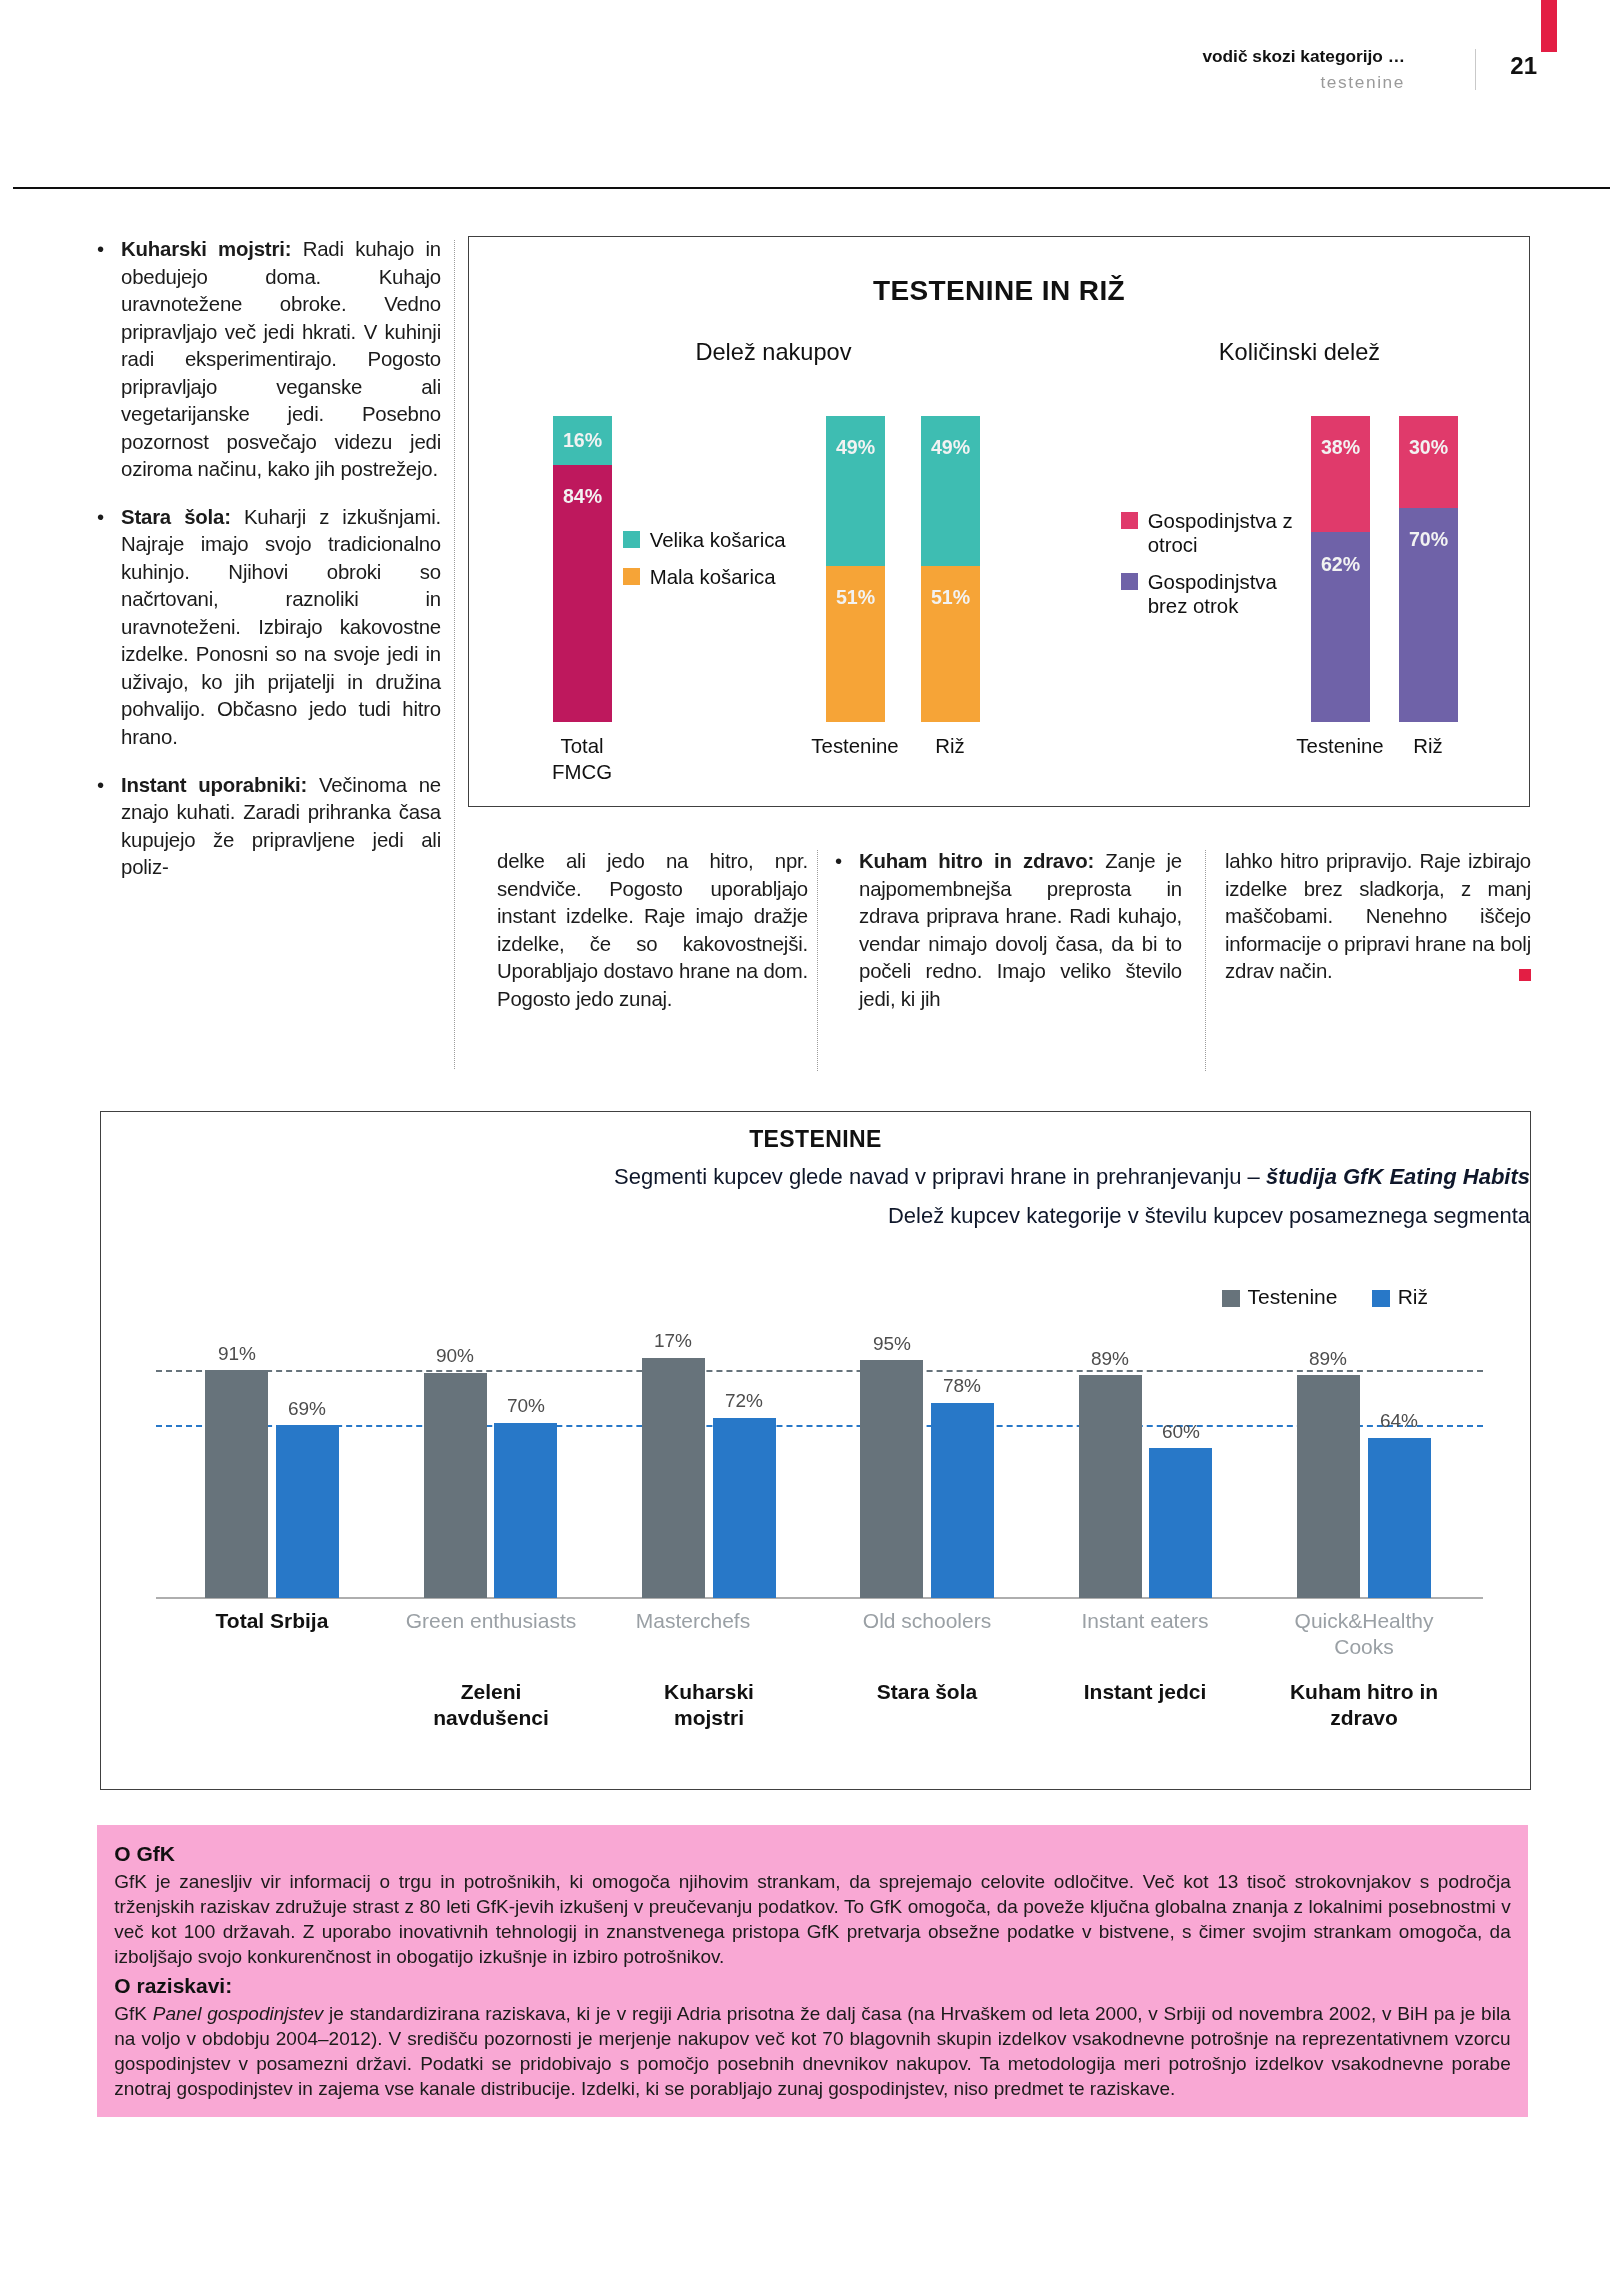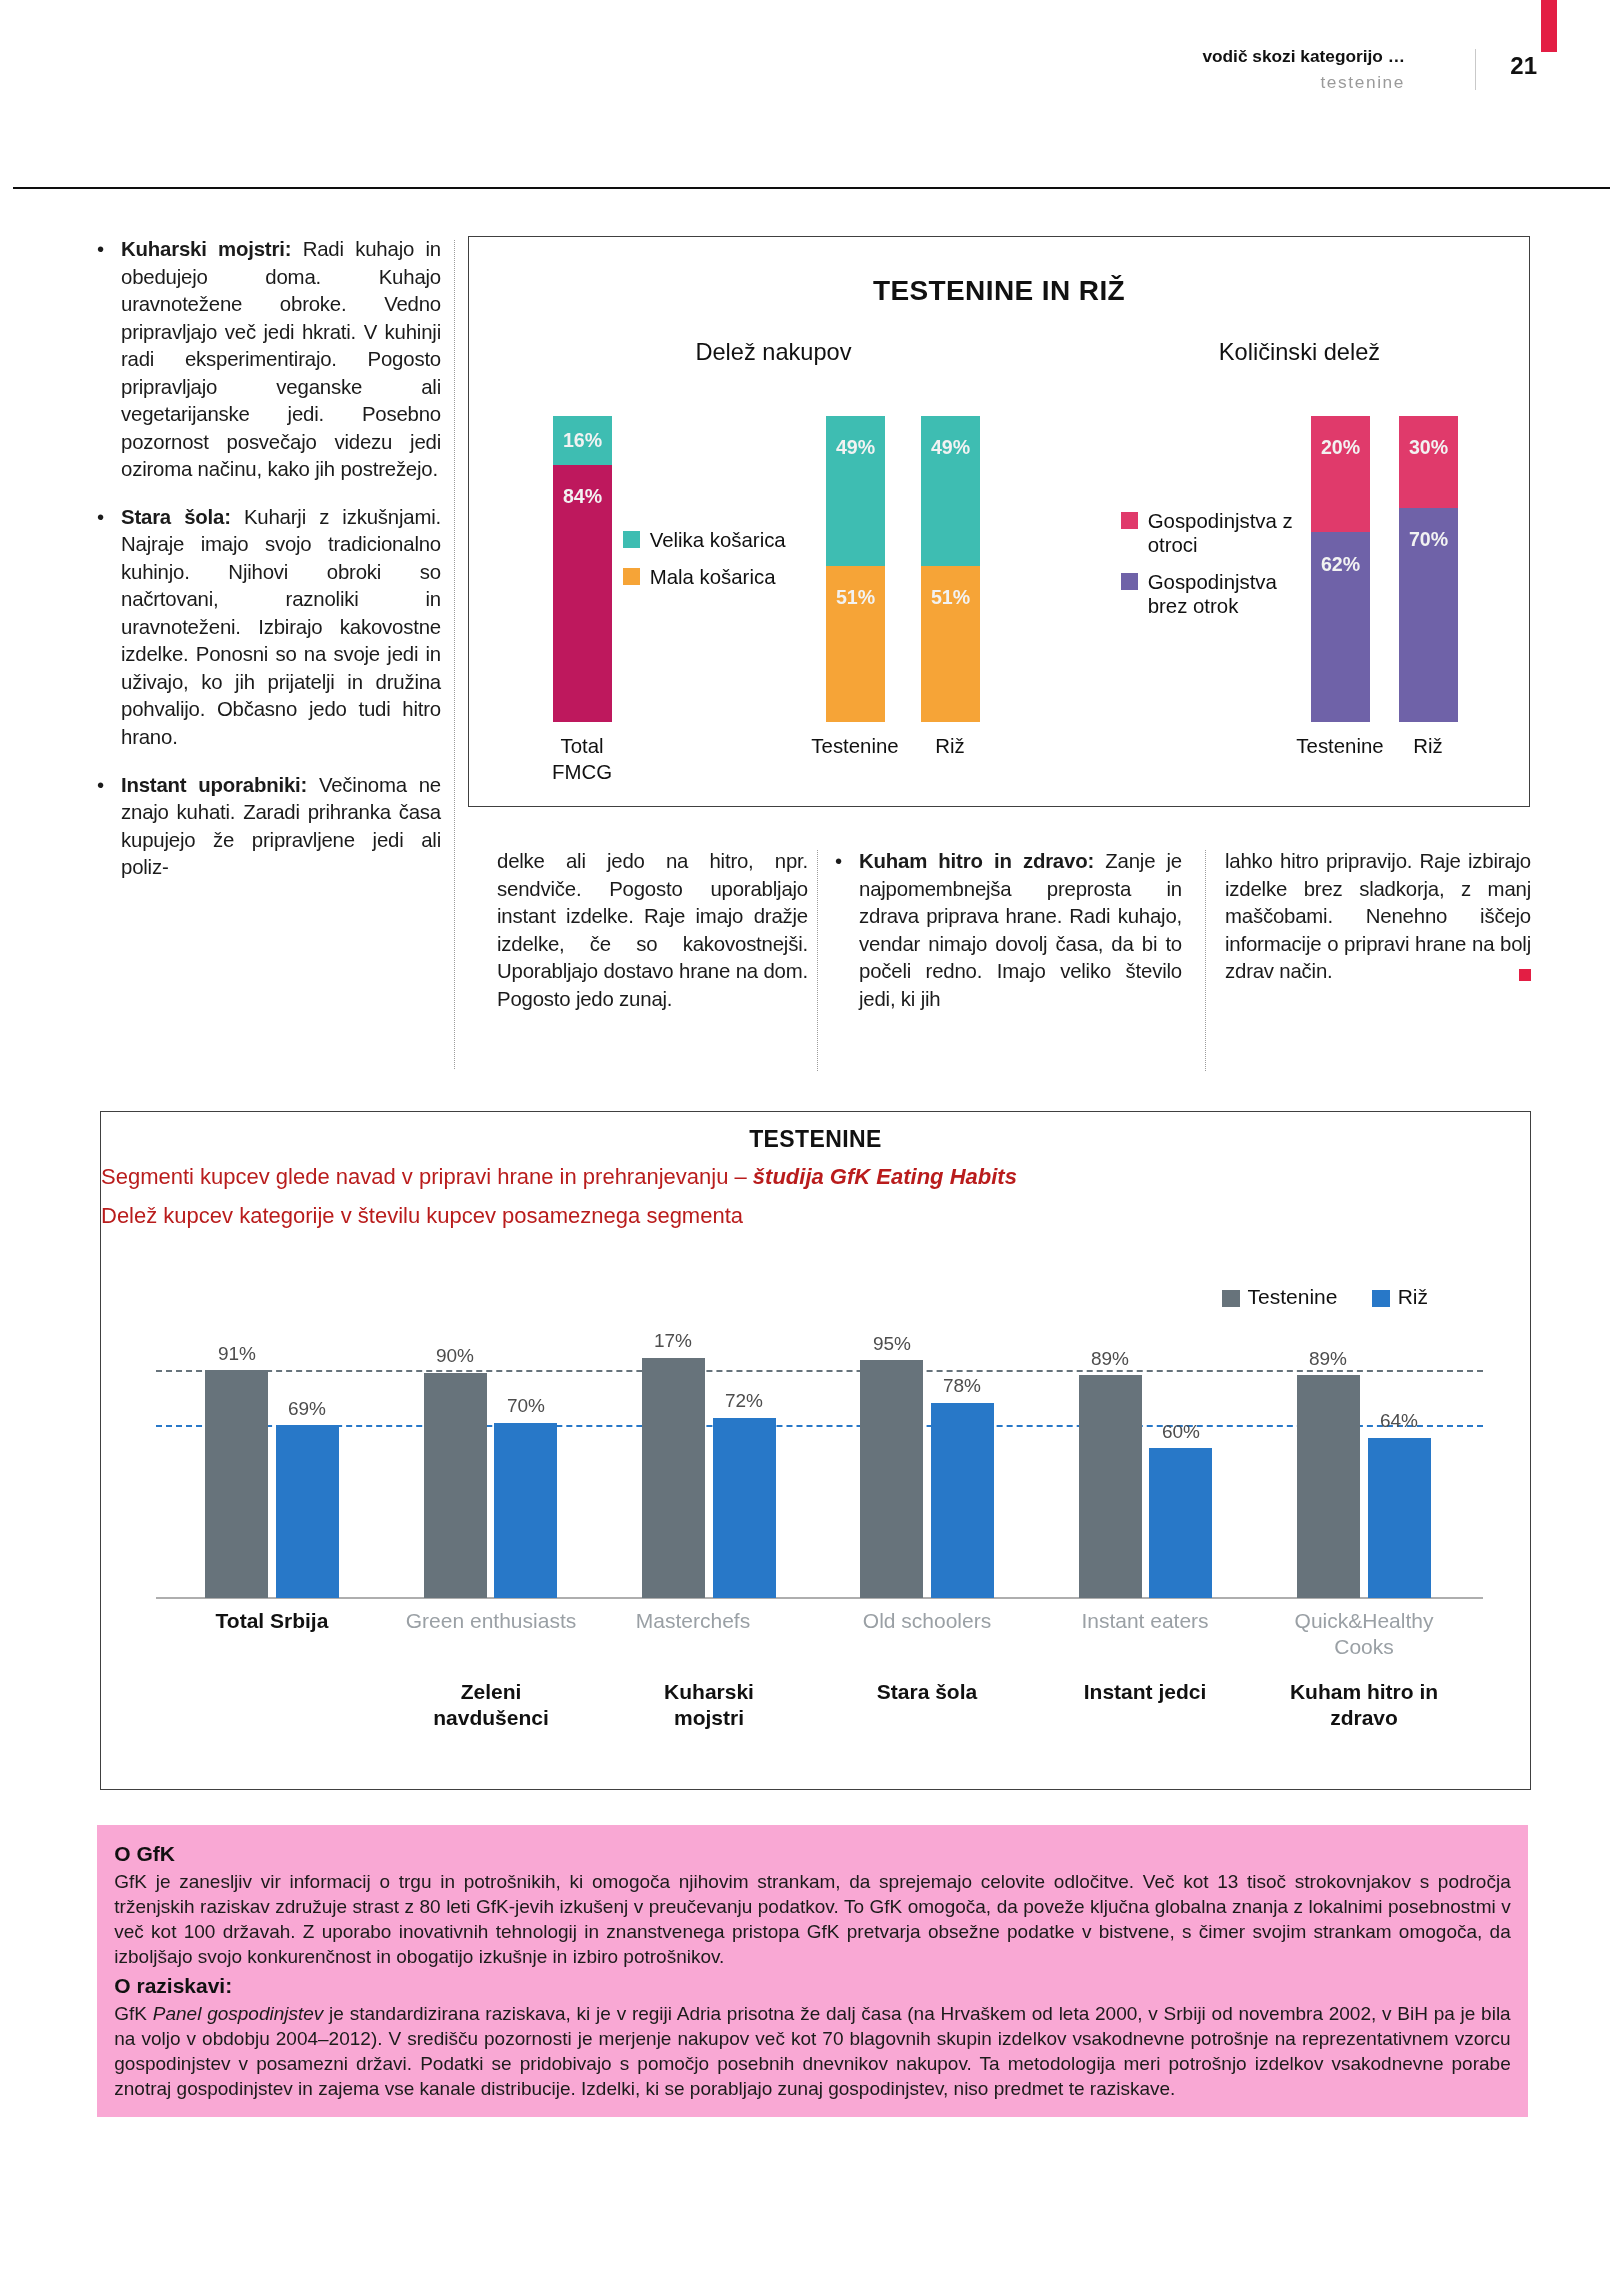--- a/index.html
+++ b/index.html
@@ -55,21 +55,21 @@
   .c1-legendA { position:absolute; left:154px; top:291px; }
   .c1-legendB { position:absolute; left:652px; top:272px; }
   .lrow    { display:flex; align-items:flex-start; margin-bottom:12.6px; }
   .swatch  { display:inline-block; width:17.3px; height:17.3px; flex:0 0 17.3px; margin-top:3.1px; }
   .ltext   { font-size:20.4px; line-height:24px; margin-left:9.4px; color:#111; }
   .c1-legendB .ltext { width:149px; }
 
   
   .c2-title { position:absolute; top:14px; left:0; right:0; text-align:center;
               font-size:23px; font-weight:bold; letter-spacing:0.4px; color:#111; }
-  .c2-sub   { position:absolute; left:0; right:0; text-align:left; font-size:22px; color:#b91c1c; }
+  .c2-sub   { position:absolute; left:0; right:0; text-align:right; font-size:22px; color:#0f172a; }
   .c2-sub1  { top:52px; }
   .c2-sub2  { top:91px; }
   .bi       { font-weight:bold; font-style:italic; }
   .c2-legend { position:absolute; top:173px; right:102px; display:flex; align-items:center; }
   .c2-leg-label { font-size:21px; color:#111; margin:0 35px 0 7.9px; }
   .c2-legend .c2-leg-label:last-child { margin-right:0; }
   .c2-baseline { position:absolute; left:55px; top:485px; width:1327px; height:1.6px; background:#aeaeae; }
   .c2-plot  { position:absolute; left:62px; top:235px; width:1310px; height:251px; }
   .c2-dash  { position:absolute; left:-7px; width:1327px; height:0; border-top:2.4px dashed #888; }
   .c2-bar   { position:absolute; bottom:0; }
@@ -171,21 +171,21 @@
         <div class="c1-bar" style="left: 452px; width: 59px;">
           <div class="c1-seg" style="height: 49%; background: rgb(62, 189, 178);">
             <div class="c1-lab">49%</div>
           </div>
           <div class="c1-seg" style="height: 51%; background: rgb(246, 164, 55);">
             <div class="c1-lab">51%</div>
           </div>
         </div>
         <div class="c1-bar" style="left: 842px; width: 59px;">
           <div class="c1-seg" style="height: 38%; background: rgb(224, 58, 107);">
-            <div class="c1-lab">20%</div>
+            <div class="c1-lab">38%</div>
           </div>
           <div class="c1-seg" style="height: 62%; background: rgb(111, 98, 168);">
             <div class="c1-lab">62%</div>
           </div>
         </div>
         <div class="c1-bar" style="left: 930px; width: 59px;">
           <div class="c1-seg" style="height: 30%; background: rgb(224, 58, 107);">
             <div class="c1-lab">30%</div>
           </div>
           <div class="c1-seg" style="height: 70%; background: rgb(111, 98, 168);">

